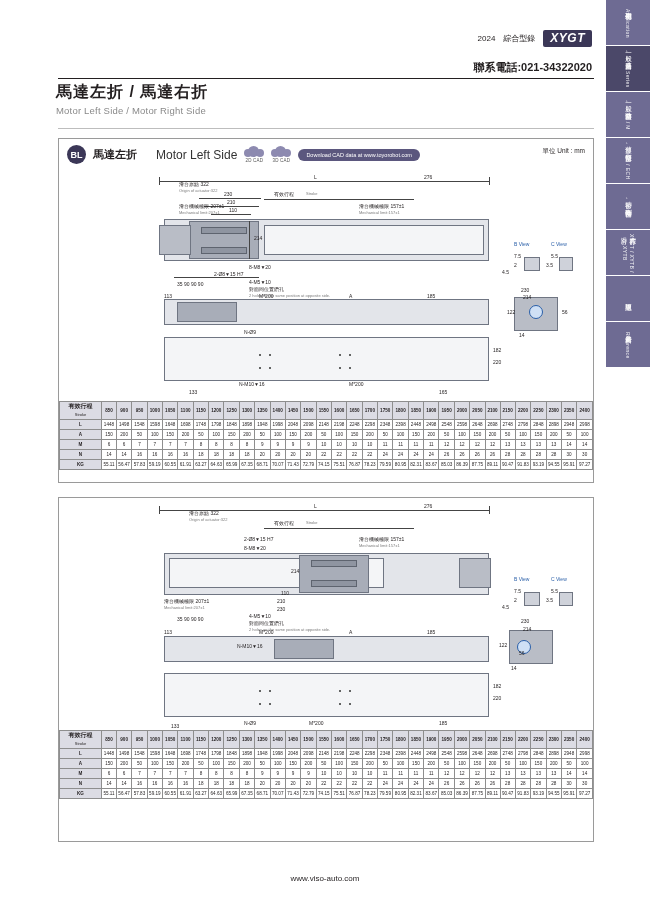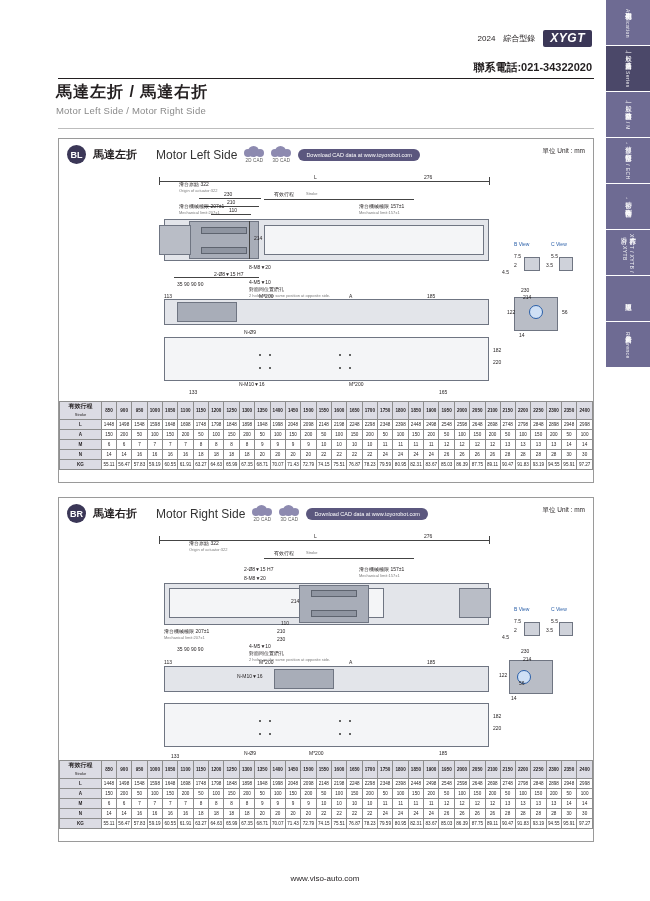--- a/index.html
+++ b/index.html
@@ -515,39 +515,20 @@
             <td>94.55</td>
             <td>95.91</td>
             <td>97.27</td>
           </tr>
         </tbody>
     </table>
   </div>
 </div>
 
 <div class="panel p2">
-  <div class="panel-head">
-    <div class="badge">BR</div>
-    <div class="head-cn">馬達右折</div>
-    <div class="head-en">Motor Right Side</div>
-    <div class="cad-ico">
-      <div class="cloud">
-          <span></span>
-        </div>
-      <div class="cloud-lbl">2D CAD</div>
-    </div>
-    <div class="cad-ico">
-      <div class="cloud">
-          <span></span>
-        </div>
-      <div class="cloud-lbl">3D CAD</div>
-    </div>
-    <div class="cad-pill">Download CAD data at www.toyorobot.com</div>
-    <div class="unit">單位 Unit : mm</div>
-  </div>
 
   <div class="draw">
     <div class="lbl" style="left:130px;top:12px;">滑台原點 322</div>
     <div class="lbl gray" style="left:130px;top:19px;">Origin of actuator:322</div>
 
     <div class="lbl" style="left:255px;top:5px;">L</div>
     <div class="dimline" style="left:100px;top:12px;width:330px;"></div>
     <div class="tick" style="left:100px;top:8px;height:8px;"></div>
     <div class="tick" style="left:430px;top:8px;height:8px;"></div>
     <div class="lbl" style="left:365px;top:5px;">276</div>

